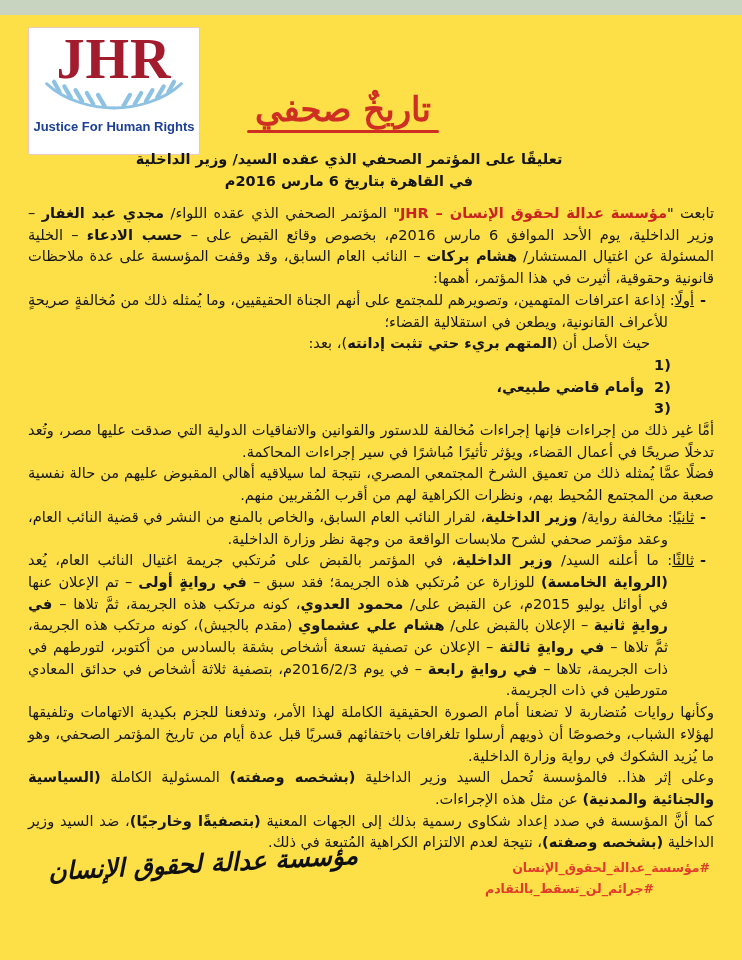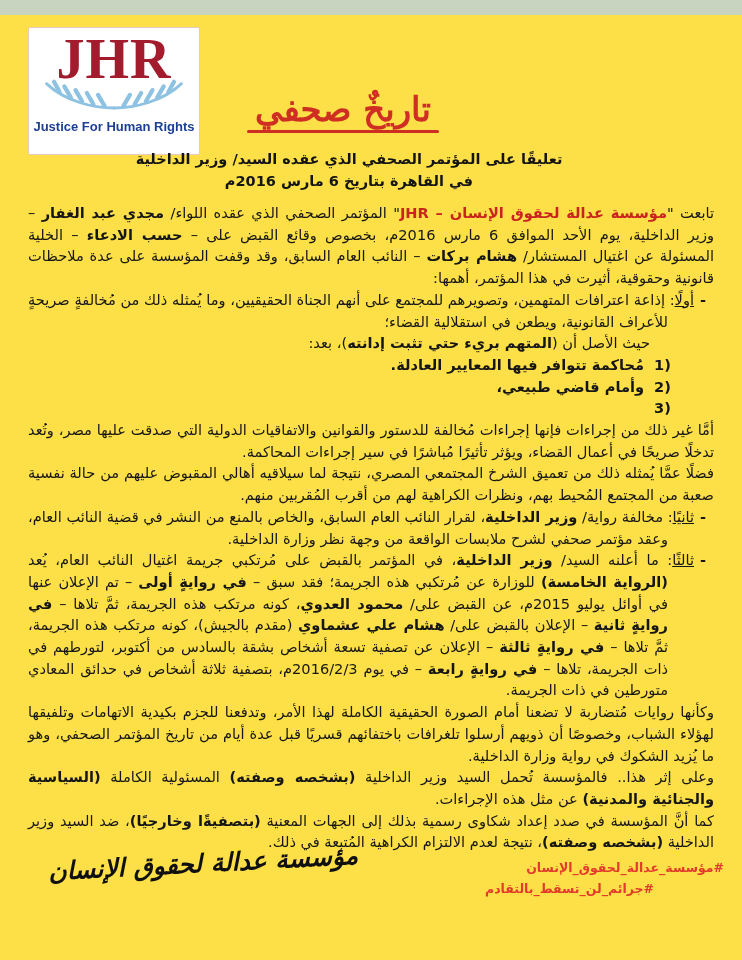--- a/index.html
+++ b/index.html
@@ -52,21 +52,21 @@
   .num-row { display:flex; direction:rtl; padding-right:42px; gap:10px; font-weight:700; }
   .num-marker { direction:ltr; unicode-bidi:bidi-override; min-width:18px; }
   
   .signature {
     position:absolute; left:48px; top:834px; direction:rtl;
     font-family:"DejaVu Serif","Liberation Serif",serif;
     font-style:italic; font-weight:700; font-size:25px; color:#101010;
     transform:rotate(-3deg); white-space:nowrap;
   }
   .hashtag { position:absolute; direction:rtl; font-weight:700; font-size:12.5px; color:#e23a2c; white-space:nowrap; }
-  .hashtag-1 { top:845px; right:18px; }
+  .hashtag-1 { top:845px; right:32px; }
   .hashtag-2 { top:866px; right:88px; }
 </style>
 </head>
 <body>
 
 <div class="page">
 
   <div class="logo-box">
     <div class="logo-acronym">JHR</div>
     <div class="logo-wreath">
@@ -111,21 +111,20 @@
 
     <div class="bullet">
       <span class="dash">-</span>
       <span class="bullet-text"><span class="u">أولًا</span><span>: إذاعة اعترافات المتهمين، وتصويرهم للمجتمع على أنهم الجناة الحقيقيين، وما يُمثله ذلك من مُخالفةٍ صريحةٍ للأعراف القانونية، ويطعن في استقلالية القضاء؛</span></span>
     </div>
 
     <p class="para center-line"><span>حيث الأصل أن (</span><span class="b">المتهم بريء حتي تثبت إدانته</span><span>)، بعد:</span></p>
 
     <div class="num-row">
       <span class="num-marker">1)</span>
-      <span>مُحاكمة تتوافر فيها المعايير العادلة.</span>
     </div>
     <div class="num-row">
       <span class="num-marker">2)</span>
       <span>وأمام قاضي طبيعي،</span>
     </div>
     <div class="num-row">
       <span class="num-marker">3)</span>
     </div>
 
     <p class="para"><span>أمَّا غير ذلك من إجراءات فإنها إجراءات مُخالفة للدستور والقوانين والاتفاقيات الدولية التي صدقت عليها مصر، وتُعد تدخلًا صريحًا في أعمال القضاء، ويؤثر تأثيرًا مُباشرًا في سير إجراءات المحاكمة.</span></p>

